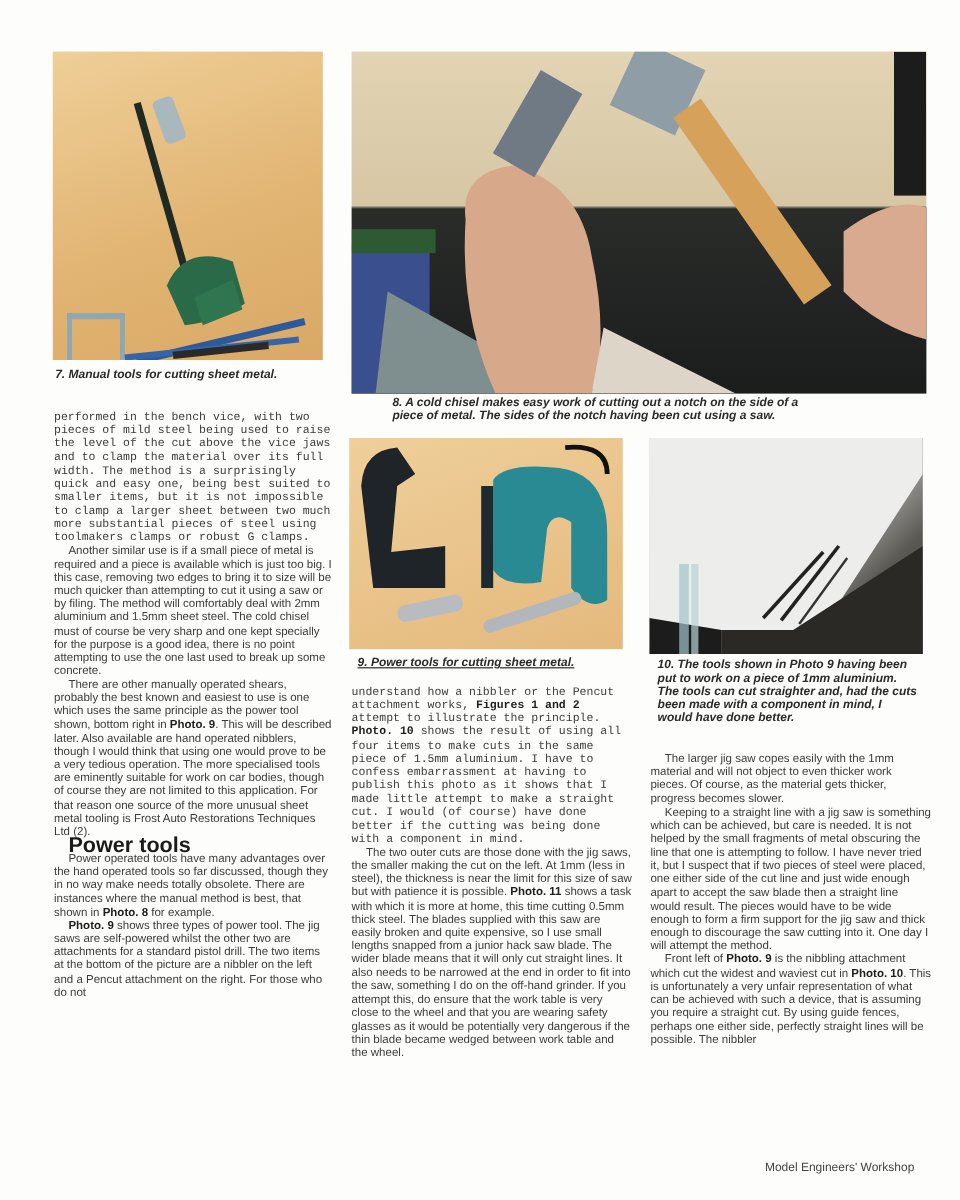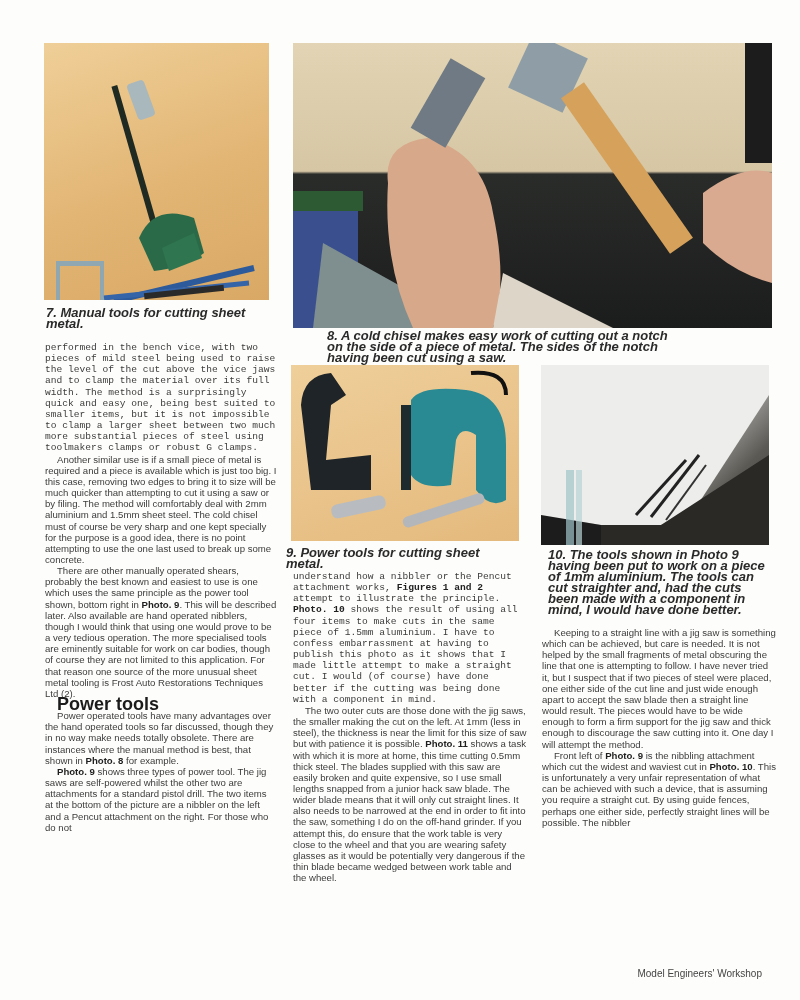--- a/index.html
+++ b/index.html
@@ -1,20 +1,20 @@
 <!DOCTYPE html>
 <html><head>
 <meta charset="utf-8">
 <style>
   html, body { margin:0; padding:0; }
   body { width:800px; height:1000px; background:#fdfdfb; position:relative; overflow:hidden;
          font-family:"Liberation Sans", sans-serif; color:#3a3a3a; }
   .photo { position:absolute; overflow:hidden; }
   .caption { position:absolute; font-family:"Liberation Sans", sans-serif; font-style:italic; font-weight:bold;
-             font-size:13px; line-height:11px; color:#2a2a2a; }
+             font-size:10px; line-height:11px; color:#2a2a2a; }
   .col { position:absolute; font-size:9.6px; line-height:11.15px; color:#3c3c3c; }
   .col p { margin:0; text-indent:12px; }
   .col p.first { text-indent:0;font-family:Liberation Mono, monospace; }
   .col b { color:#1e1e1e; }
   .heading { font-size:18px; font-weight:bold; color:#1b1b1b; margin:10px 0 12px 0; text-indent:0; }
   .footer { position:absolute; font-size:10px; color:#444; }
 </style>
 </head>
 <body>
 
@@ -53,21 +53,21 @@
 <div class="photo" style="left:291px;top:365px;width:228px;height:176px;background:linear-gradient(160deg,#efcf9a 0%,#e4b97d 100%);">
   <svg width="228" height="176" viewBox="0 0 228 176">
     <path d="M10 40 Q12 10 40 8 L55 30 L40 40 L35 95 L80 90 L80 125 L20 125 Z" fill="#1e2428"></path>
     <path d="M120 35 Q130 20 175 25 Q215 30 215 80 L215 135 Q200 145 185 125 L185 70 Q170 60 165 75 L160 120 Q130 125 120 110 Z" fill="#2a8a93"></path>
     <rect x="110" y="40" width="10" height="85" fill="#1d2a2e"></rect>
     <path d="M180 8 Q215 5 215 30" stroke="#111" stroke-width="4" fill="none"></path>
     <rect x="40" y="135" width="55" height="14" rx="6" fill="#b8bcc0" transform="rotate(-12 67 142)"></rect>
     <rect x="110" y="140" width="85" height="11" rx="5" fill="#b3b7bb" transform="rotate(-18 152 145)"></rect>
   </svg>
 </div>
-<div class="caption" style="left:286px;top:547px;width:230px;">9.  Power tools for cutting sheet metal.</div>
+<div class="caption" style="left:298px;top:547px;width:230px;text-decoration:underline;">9.  Power tools for cutting sheet metal.</div>
 
 <div class="photo" style="left:541px;top:365px;width:228px;height:180px;background:linear-gradient(135deg,#e8e8e6 0%,#dcdcda 45%,#5c5a55 75%,#2e2c29 100%);">
   <svg width="228" height="180" viewBox="0 0 228 180">
     <path d="M0 0 L228 0 L228 30 L150 150 L120 160 L60 160 L0 150 Z" fill="#ededeb"></path>
     <path d="M0 150 L60 160 L60 180 L0 180 Z" fill="#1c1c1c"></path>
     <path d="M60 160 L120 160 L228 90 L228 180 L60 180 Z" fill="#2a2926"></path>
     <line x1="95" y1="150" x2="145" y2="95" stroke="#222" stroke-width="3"></line>
     <line x1="110" y1="152" x2="158" y2="90" stroke="#222" stroke-width="3"></line>
     <line x1="125" y1="155" x2="165" y2="100" stroke="#333" stroke-width="2"></line>
     <rect x="25" y="105" width="8" height="75" fill="#9fc3c8" opacity="0.7"></rect>
@@ -84,18 +84,19 @@
   <p><span>Power operated tools have many advantages over the hand operated tools so far discussed, though they in no way make needs totally obsolete. There are instances where the manual method is best, that shown in </span><b>Photo. 8</b><span> for example.</span></p>
   <p><b>Photo. 9</b><span> shows three types of power tool. The jig saws are self-powered whilst the other two are attachments for a standard pistol drill. The two items at the bottom of the picture are a nibbler on the left and a Pencut attachment on the right. For those who do not</span></p>
 </div>
 
 <div class="col" style="left:293px;top:571px;width:234px;">
   <p class="first"><span>understand how a nibbler or the Pencut attachment works, </span><b>Figures 1 and 2</b><span> attempt to illustrate the principle. </span><b>Photo. 10</b><span> shows the result of using all four items to make cuts in the same piece of 1.5mm aluminium. I have to confess embarrassment at having to publish this photo as it shows that I made little attempt to make a straight cut. I would (of course) have done better if the cutting was being done with a component in mind.</span></p>
   <p><span>The two outer cuts are those done with the jig saws, the smaller making the cut on the left. At 1mm (less in steel), the thickness is near the limit for this size of saw but with patience it is possible. </span><b>Photo. 11</b><span> shows a task with which it is more at home, this time cutting 0.5mm thick steel. The blades supplied with this saw are easily broken and quite expensive, so I use small lengths snapped from a junior hack saw blade. The wider blade means that it will only cut straight lines. It also needs to be narrowed at the end in order to fit into the saw, something I do on the off-hand grinder. If you attempt this, do ensure that the work table is very close to the wheel and that you are wearing safety glasses as it would be potentially very dangerous if the thin blade became wedged between work table and the wheel.</span></p>
 </div>
 
 <div class="col" style="left:542px;top:627px;width:234px;">
+  <p>The larger jig saw copes easily with the 1mm material and will not object to even thicker work pieces. Of course, as the material gets thicker, progress becomes slower.</p>
   <p>Keeping to a straight line with a jig saw is something which can be achieved, but care is needed. It is not helped by the small fragments of metal obscuring the line that one is attempting to follow. I have never tried it, but I suspect that if two pieces of steel were placed, one either side of the cut line and just wide enough apart to accept the saw blade then a straight line would result. The pieces would have to be wide enough to form a firm support for the jig saw and thick enough to discourage the saw cutting into it. One day I will attempt the method.</p>
   <p><span>Front left of </span><b>Photo. 9</b><span> is the nibbling attachment which cut the widest and waviest cut in </span><b>Photo. 10</b><span>. This is unfortunately a very unfair representation of what can be achieved with such a device, that is assuming you require a straight cut. By using guide fences, perhaps one either side, perfectly straight lines will be possible. The nibbler</span></p>
 </div>
 
 <div class="footer" style="left:40px;top:1000px;text-decoration:underline;">14</div>
 <div class="footer" style="right:38px;top:968px;">Model Engineers' Workshop</div>
 
 </body></html>

